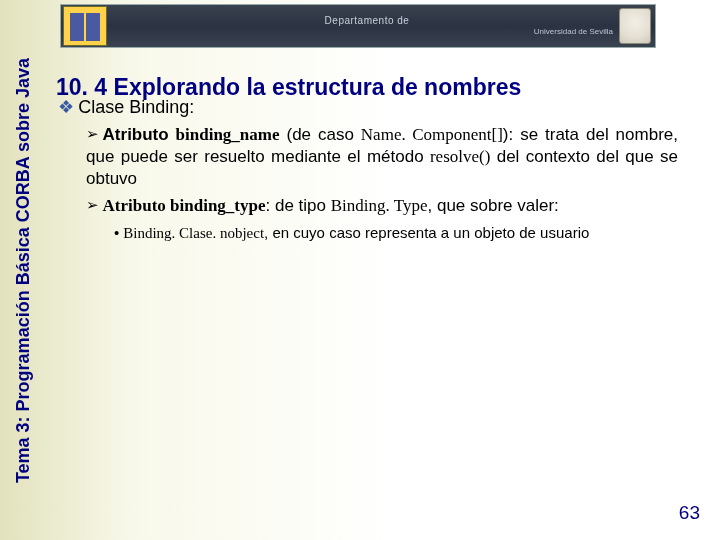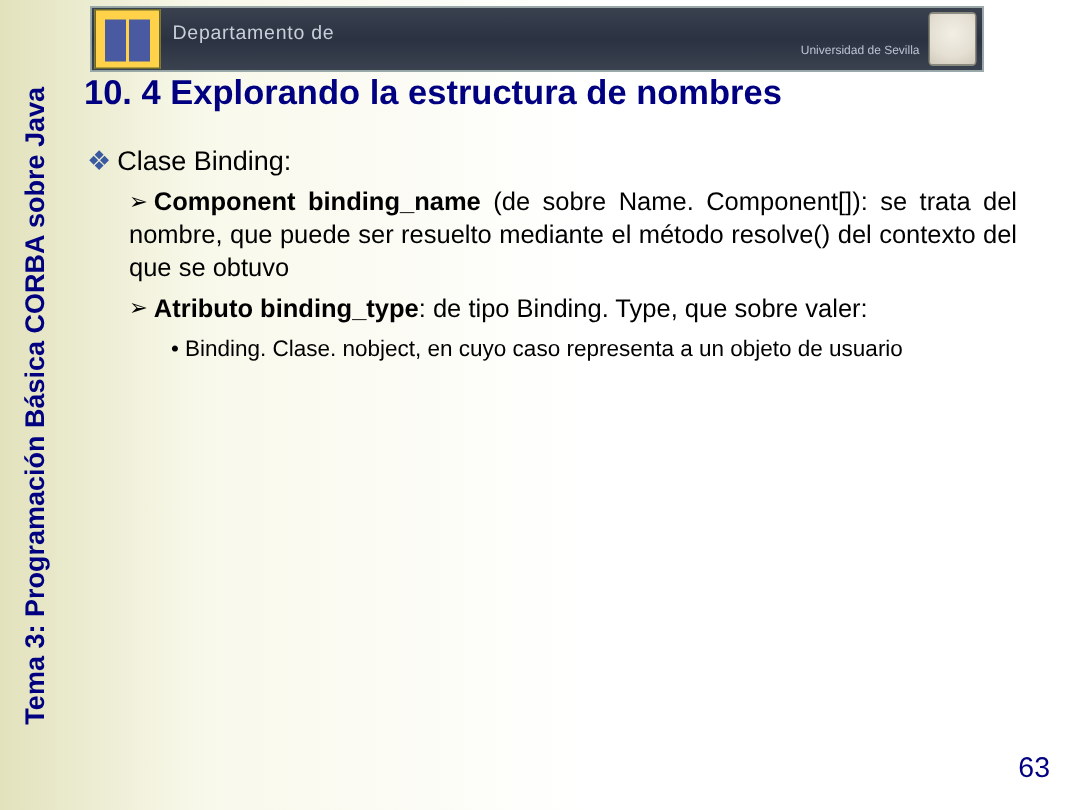--- a/index.html
+++ b/index.html
@@ -19,52 +19,52 @@
     width:44px; height:40px; margin:2px 8px 2px 2px;
     background:#ffd24a; position:relative; flex:0 0 auto;
     border:1px solid #6a6a2a;
   }
   .banner-logo::before,.banner-logo::after{
     content:""; position:absolute; background:#4a5aa0;
   }
   .banner-logo::before{ left:6px; top:6px; width:14px; height:28px; }
   .banner-logo::after{ left:22px; top:6px; width:14px; height:28px; }
   .banner-text { flex:1 1 auto; color:#d8dde6; line-height:1; }
-  .banner-dept { font-size:13px; letter-spacing:0.5px; color:#c9cfda; margin-bottom:2px; }
+  .banner-dept { font-size:10px; letter-spacing:0.5px; color:#c9cfda; margin-bottom:2px;text-align:center; }
   .banner-title { font-size:19px; font-weight:bold; color:#eef1f6; letter-spacing:0.3px; white-space:nowrap; }
   .banner-sub { font-size:8px; color:#bcc4d2; text-align:right; margin-top:2px; padding-right:6px;}
   .banner-crest {
     width:32px; height:36px; margin-right:4px; flex:0 0 auto;
     background:radial-gradient(circle at 50% 40%,#f3efe6 0%,#e4dfd2 60%,#cfc9ba 100%);
     border:1px solid #8a8a7a; border-radius:3px;
   }
   .side-label {
     position:absolute; left:4px; top:0; width:40px; height:540px;
     display:flex; align-items:center; justify-content:center;
   }
   .side-label span {
     transform:rotate(-90deg); transform-origin:center;
     white-space:nowrap; font-weight:bold; font-size:18px;
     color:#000080;
   }
   .heading {
-    position:absolute; left:56px; top:48px; width:600px;
+    position:absolute; left:56px; top:74px; width:600px;
     font-size:23px; font-weight:bold; color:#000080;
   }
   .body {
     position:absolute; left:58px; top:92px; width:620px;
     color:#000; font-size:18px;
   }
   .lvl1 { margin:4px 0 6px 0; }
   .b1 { color:#3a5aa0; font-size:18px; margin-right:4px; }
   .lvl2 { margin:6px 0 6px 28px; font-size:17px; line-height:1.28; text-align:justify; }
   .b2 { color:#000; font-size:15px; margin-right:4px; vertical-align:1px; }
   .lvl3 { margin:4px 0 4px 56px; font-size:15px; line-height:1.28; text-align:justify; }
   .b3 { color:#000; margin-right:4px; }
-  code, .code { font-family:Liberation Sans, sans-serif; }
+  code, .code { font-family:Liberation Serif, serif; }
   .pagenum {
     position:absolute; right:20px; bottom:16px;
     font-size:19px; color:#000080;
   }
 </style>
 </head>
 <body>
 
 <div class="slide">
 
@@ -83,21 +83,21 @@
 
   <div class="heading">10. 4 Explorando la estructura de nombres</div>
 
   <div class="body">
 
     <div class="lvl1">
       <span class="b1">❖</span><span>Clase Binding:</span>
     </div>
 
     <div class="lvl2">
-      <span class="b2">➢</span><b><span>Component </span><span class="code">binding_name</span></b><span> (de sobre </span><span class="code">Name. Component[]</span><span>): se trata del nombre, que puede ser resuelto mediante el método </span><span class="code">resolve()</span><span> del contexto del que se obtuvo</span>
+      <span class="b2">➢</span><b><span>Atributo </span><span class="code">binding_name</span></b><span> (de caso </span><span class="code">Name. Component[]</span><span>): se trata del nombre, que puede ser resuelto mediante el método </span><span class="code">resolve()</span><span> del contexto del que se obtuvo</span>
     </div>
 
     <div class="lvl2">
       <span class="b2">➢</span><b><span class="code">Atributo binding_type</span></b><span>: de tipo </span><span class="code">Binding. Type</span><span>, que sobre valer:</span>
     </div>
 
 
     <div class="lvl3">
       <span class="b3">•</span><span class="code">Binding. Clase. nobject</span><span>, en cuyo caso representa a un objeto de usuario</span>
     </div>

